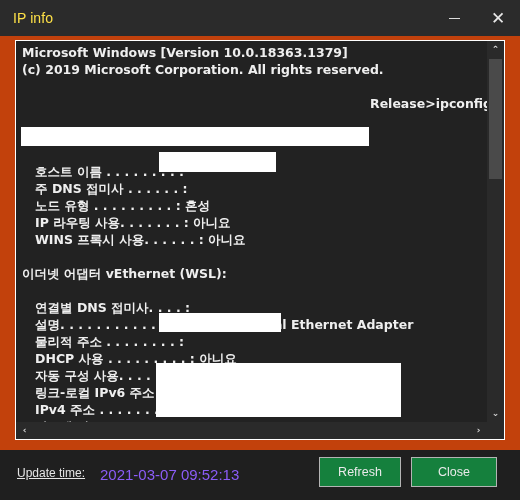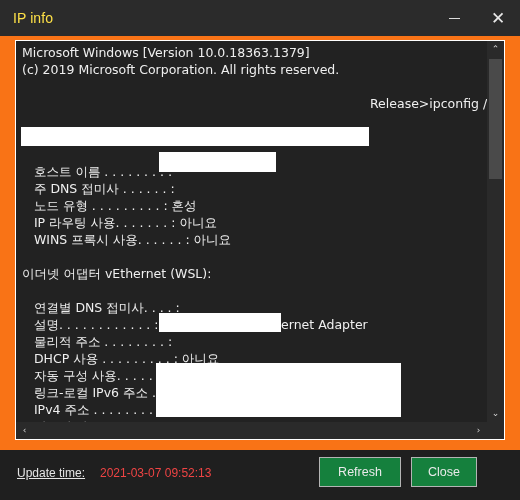--- a/index.html
+++ b/index.html
@@ -66,21 +66,22 @@
     line-height: 1;
     color: #e8e8e8;
     font-family: "DejaVu Sans", sans-serif;
     font-weight: 300;
   }
 
   
   .body-area {
     flex: 1 1 auto;
     position: relative;
-    background: #f97316;
+    background: #c2410c;
+    font-weight: bold;
   }
 
   
   .console-box {
     position: absolute;
     left: 15px;
     top: 4px;
     width: 490px;
     height: 400px;
     border: 1px solid #ffffff;
@@ -187,42 +188,42 @@
     top: 16px;
     color: #e5e5e5;
     font-size: 12px;
     white-space: nowrap;
     text-decoration: underline;
   }
   .update-value {
     position: absolute;
     left: 100px;
     top: 16px;
-    color: #ef4444;
-    font-size: 12px;
+    color: #8b5cf6;
+    font-size: 15px;
     white-space: nowrap;
   }
   .dlg-btn {
     position: absolute;
     top: 7px;
     height: 30px;
     background: #15803d;
     border: 1px solid #b4b4b4;
     color: #eaeaea;
     font-family: "Liberation Sans", sans-serif;
     font-size: 12.5px;
     display: flex;
     align-items: center;
     justify-content: center;
     cursor: default;
     box-sizing: border-box;
     padding: 0;
   }
   .btn-refresh { left: 319px; width: 82px; }
-  .btn-close   { left: 411px; width: 66px; }
+  .btn-close   { left: 411px; width: 86px; }
 </style>
 </head>
 <body>
 
 <div class="window">
 
   <div class="titlebar">
     <div class="title-text">IP info</div>
     <div class="caption-buttons">
       <div class="cap-btn">

